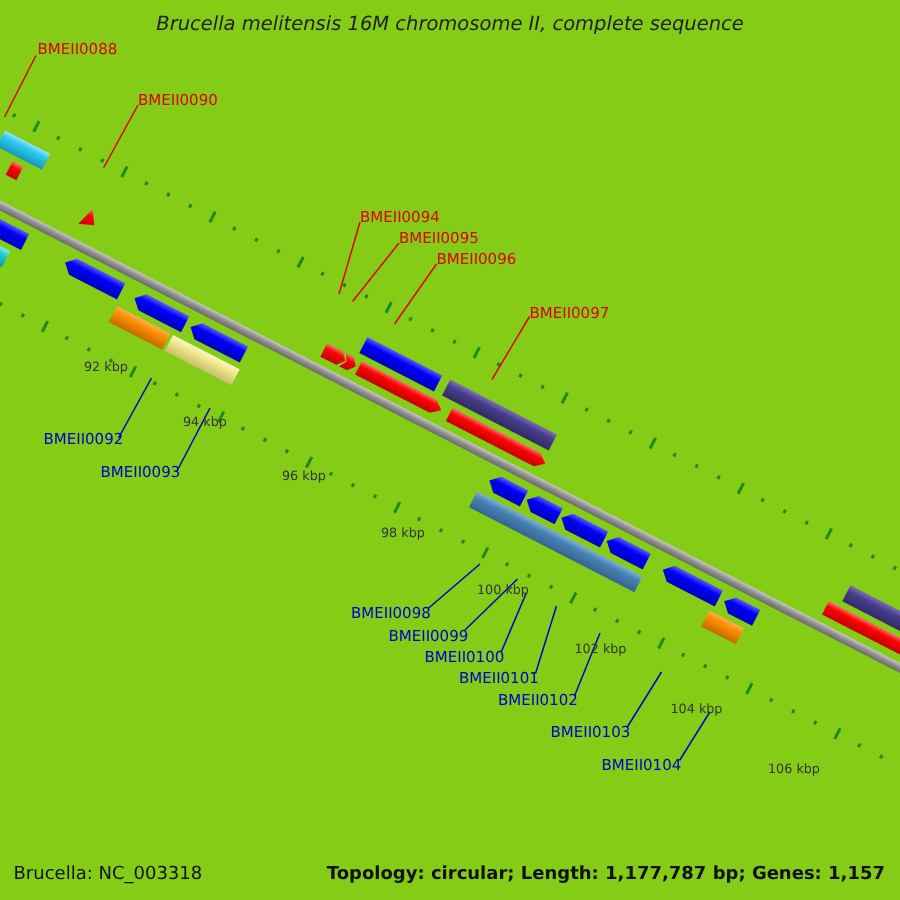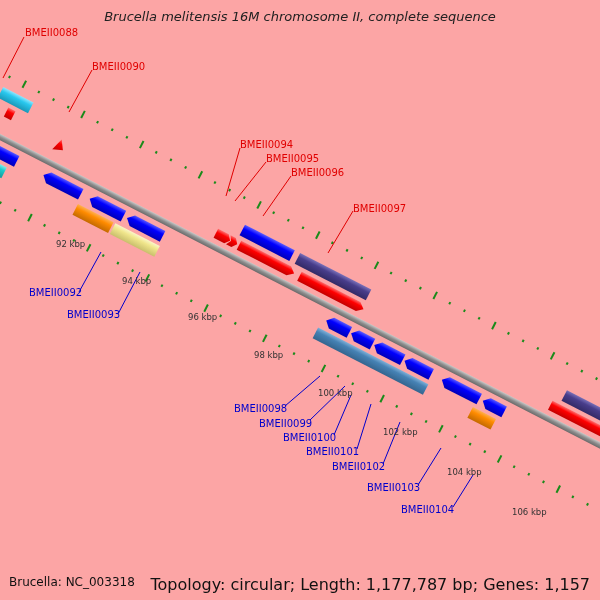--- a/index.html
+++ b/index.html
@@ -1,19 +1,19 @@
 <!DOCTYPE html>
 <html><head>
 <meta charset="utf-8">
 <style>
   html,body{margin:0;padding:0;background:#fff;}
-  #canvas{position:relative;width:600px;height:600px;overflow:hidden;background:#fca5a5;font-family:"DejaVu Sans",sans-serif;}
+  #canvas{position:relative;width:600px;height:600px;overflow:hidden;background:#84cc16;font-family:"DejaVu Sans",sans-serif;}
   #title{position:absolute;top:9px;left:0;width:600px;text-align:center;font-style:italic;font-size:13px;color:#222;font-family:"DejaVu Sans",sans-serif;}
   #accession{position:absolute;left:9px;top:575px;font-size:12px;color:#111;}
-  #topology{position:absolute;right:10px;top:575px;font-size:16px;color:#111;}
+  #topology{position:absolute;right:10px;top:575px;font-size:12px;color:#111;font-weight:bold;}
   svg{position:absolute;left:0;top:0;}
   .glabel{font-family:"DejaVu Sans",sans-serif;font-size:10px;}
   .klabel{font-family:"DejaVu Sans",sans-serif;font-size:8.5px;fill:#333;}
 </style>
 </head>
 <body>
 
 <div id="canvas">
   <div id="title">Brucella melitensis 16M chromosome II, complete sequence</div>
 

